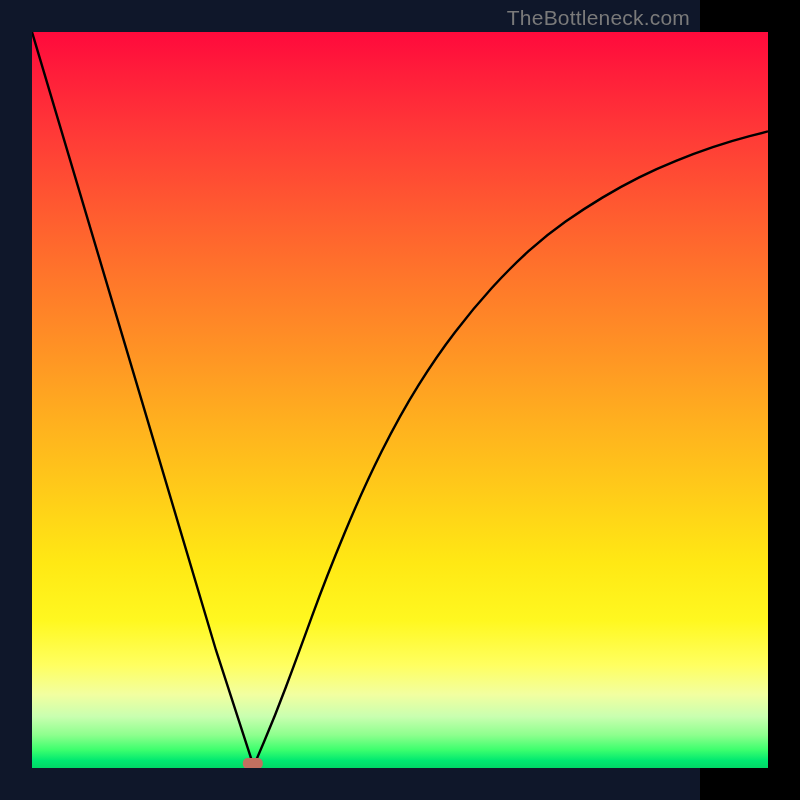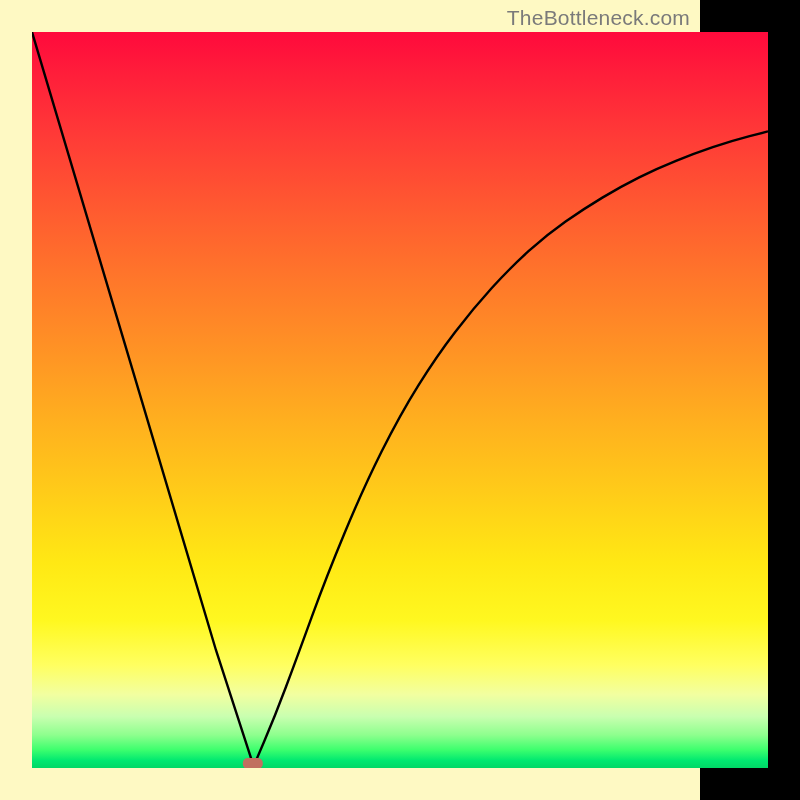--- a/index.html
+++ b/index.html
@@ -8,21 +8,21 @@
     width: 800px;
     height: 800px;
     background: #000;
     overflow: hidden;
     font-family: Arial, Helvetica, sans-serif;
   }
   .frame {
     position: relative;
     width: 700px;
     height: 800px;
-    background: #fef9c3;
+    background: #0f172a;
   }
   .plot-area {
     position: absolute;
     left: 32px;
     top: 32px;
     width: 736px;
     height: 736px;
     
     background: linear-gradient(
       to bottom,

